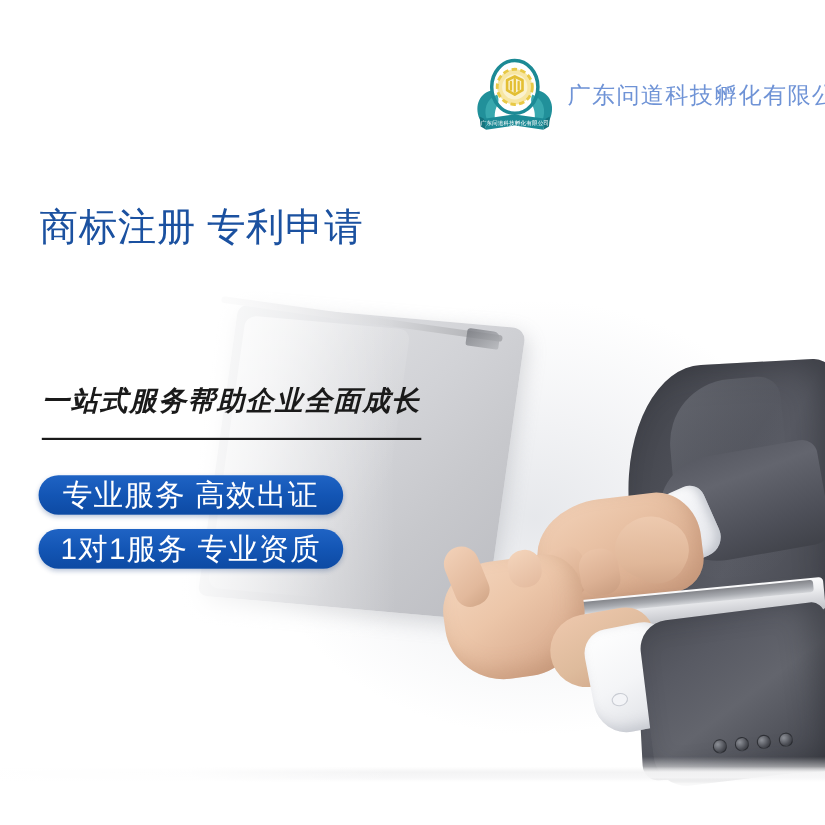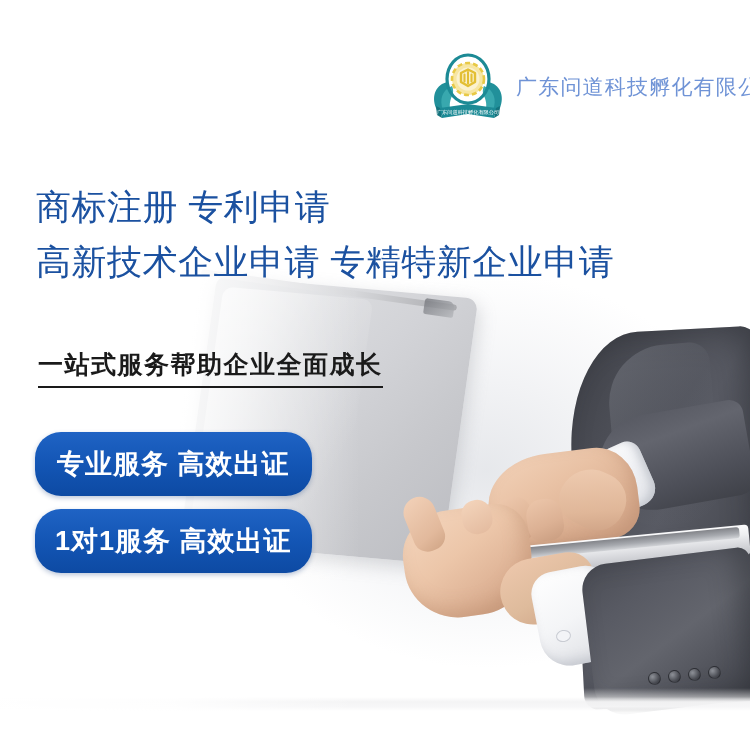--- a/index.html
+++ b/index.html
@@ -449,43 +449,44 @@
   .subhead {
     position: absolute;
     left: 38px;
     top: 348px;
     font-size: 25px;
     font-weight: 700;
     color: #1a1a1a;
     letter-spacing: 1.5px;
     white-space: nowrap;
     border-bottom: 2px solid #1a1a1a;
-    padding-bottom: 5px;
+    padding-bottom: 17px;
+    font-style: italic;
   }
 
   
   .pills {
     position: absolute;
     left: 35px;
     top: 432px;
     display: flex;
     flex-direction: column;
     gap: 13px;
   }
   .pill {
     display: inline-flex;
     align-items: center;
     justify-content: center;
-    height: 64px;
+    height: 36px;
     padding: 0 20px;
     border-radius: 26px;
     background: linear-gradient(to bottom, #1f63c4 0%, #1355b4 52%, #0d4aa3 100%);
     color: #ffffff;
     font-size: 27px;
-    font-weight: 700;
+    font-weight: 400;
     letter-spacing: 1px;
     white-space: nowrap;
     box-shadow: 0 2px 5px rgba(10,50,120,0.28);
   }
 </style>
 </head>
 <body>
 
 <div id="poster">
 
@@ -557,24 +558,23 @@
           <path d="M12 60 L8 58 L9 67 L14 70 Z" fill="#14737d"></path>
           <path d="M68 60 L72 58 L71 67 L66 70 Z" fill="#14737d"></path>
           <text x="40" y="66" text-anchor="middle" font-size="5.2" fill="#ffffff" font-family="'Liberation Sans', sans-serif">广东问道科技孵化有限公司</text>
         </svg>
       </span>
       <span class="brand-name">广东问道科技孵化有限公司</span>
     </div>
 
     <div class="headlines">
       <div class="headline">商标注册 专利申请</div>
-      <div class="headline">高新技术企业申请 专精特新企业申请</div>
     </div>
 
     <div class="subhead">一站式服务帮助企业全面成长</div>
 
     <div class="pills">
       <span class="pill">专业服务  高效出证</span>
-      <span class="pill">1对1服务  高效出证</span>
+      <span class="pill">1对1服务  专业资质</span>
     </div>
 
   </div>
 </div>
 
 </body></html>

